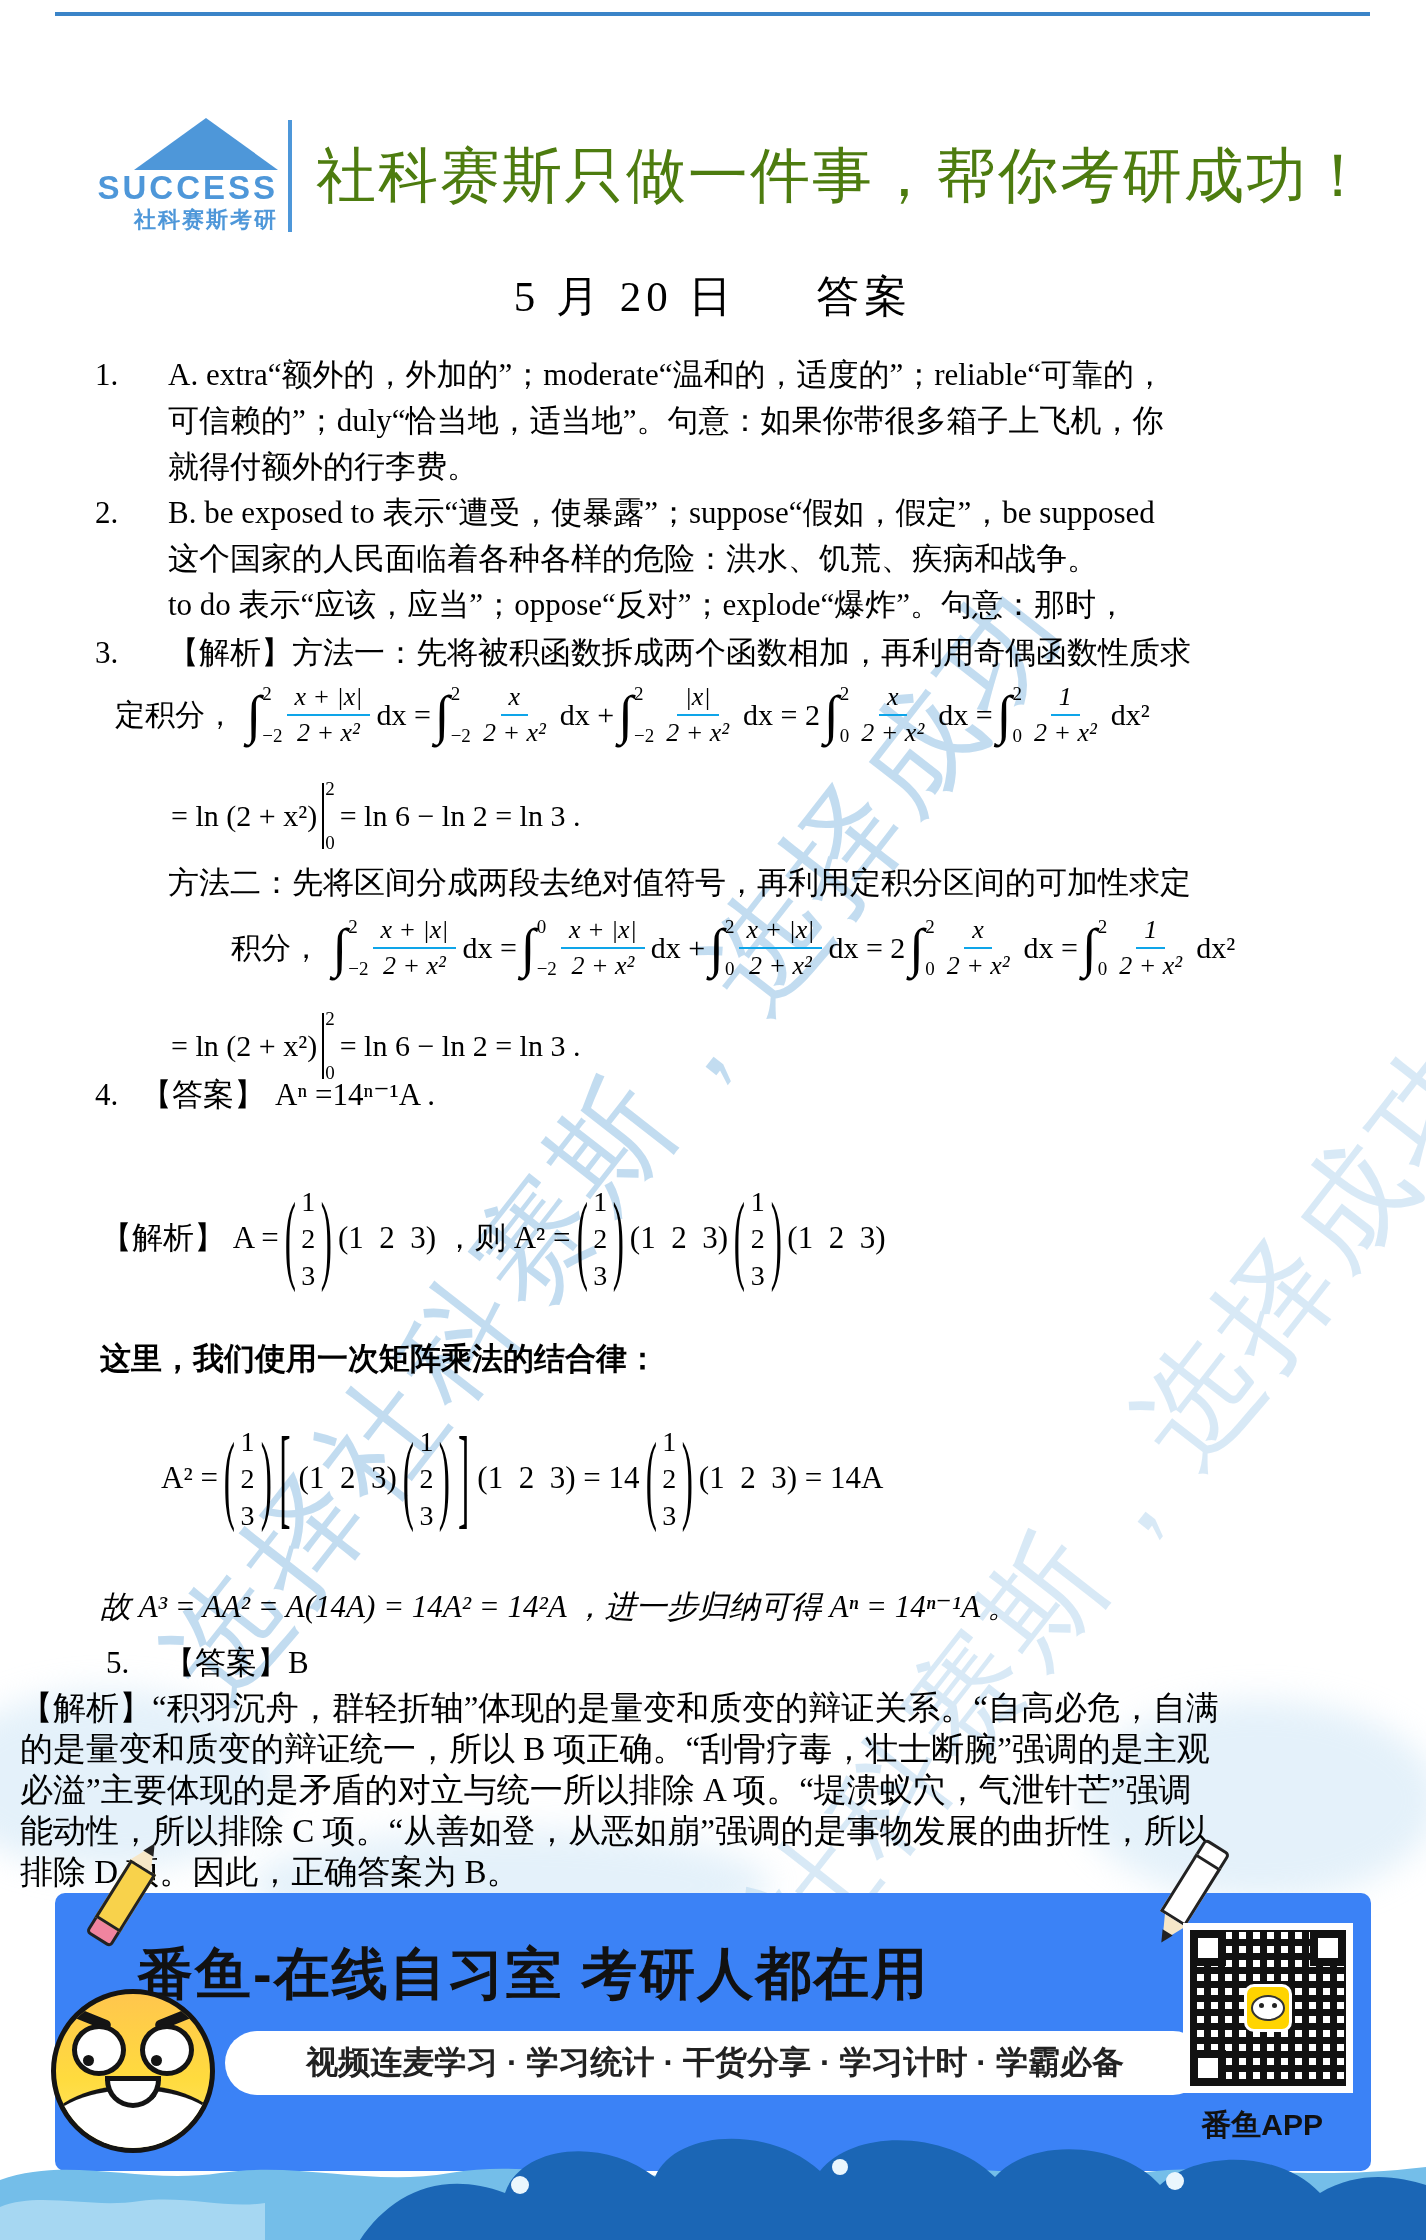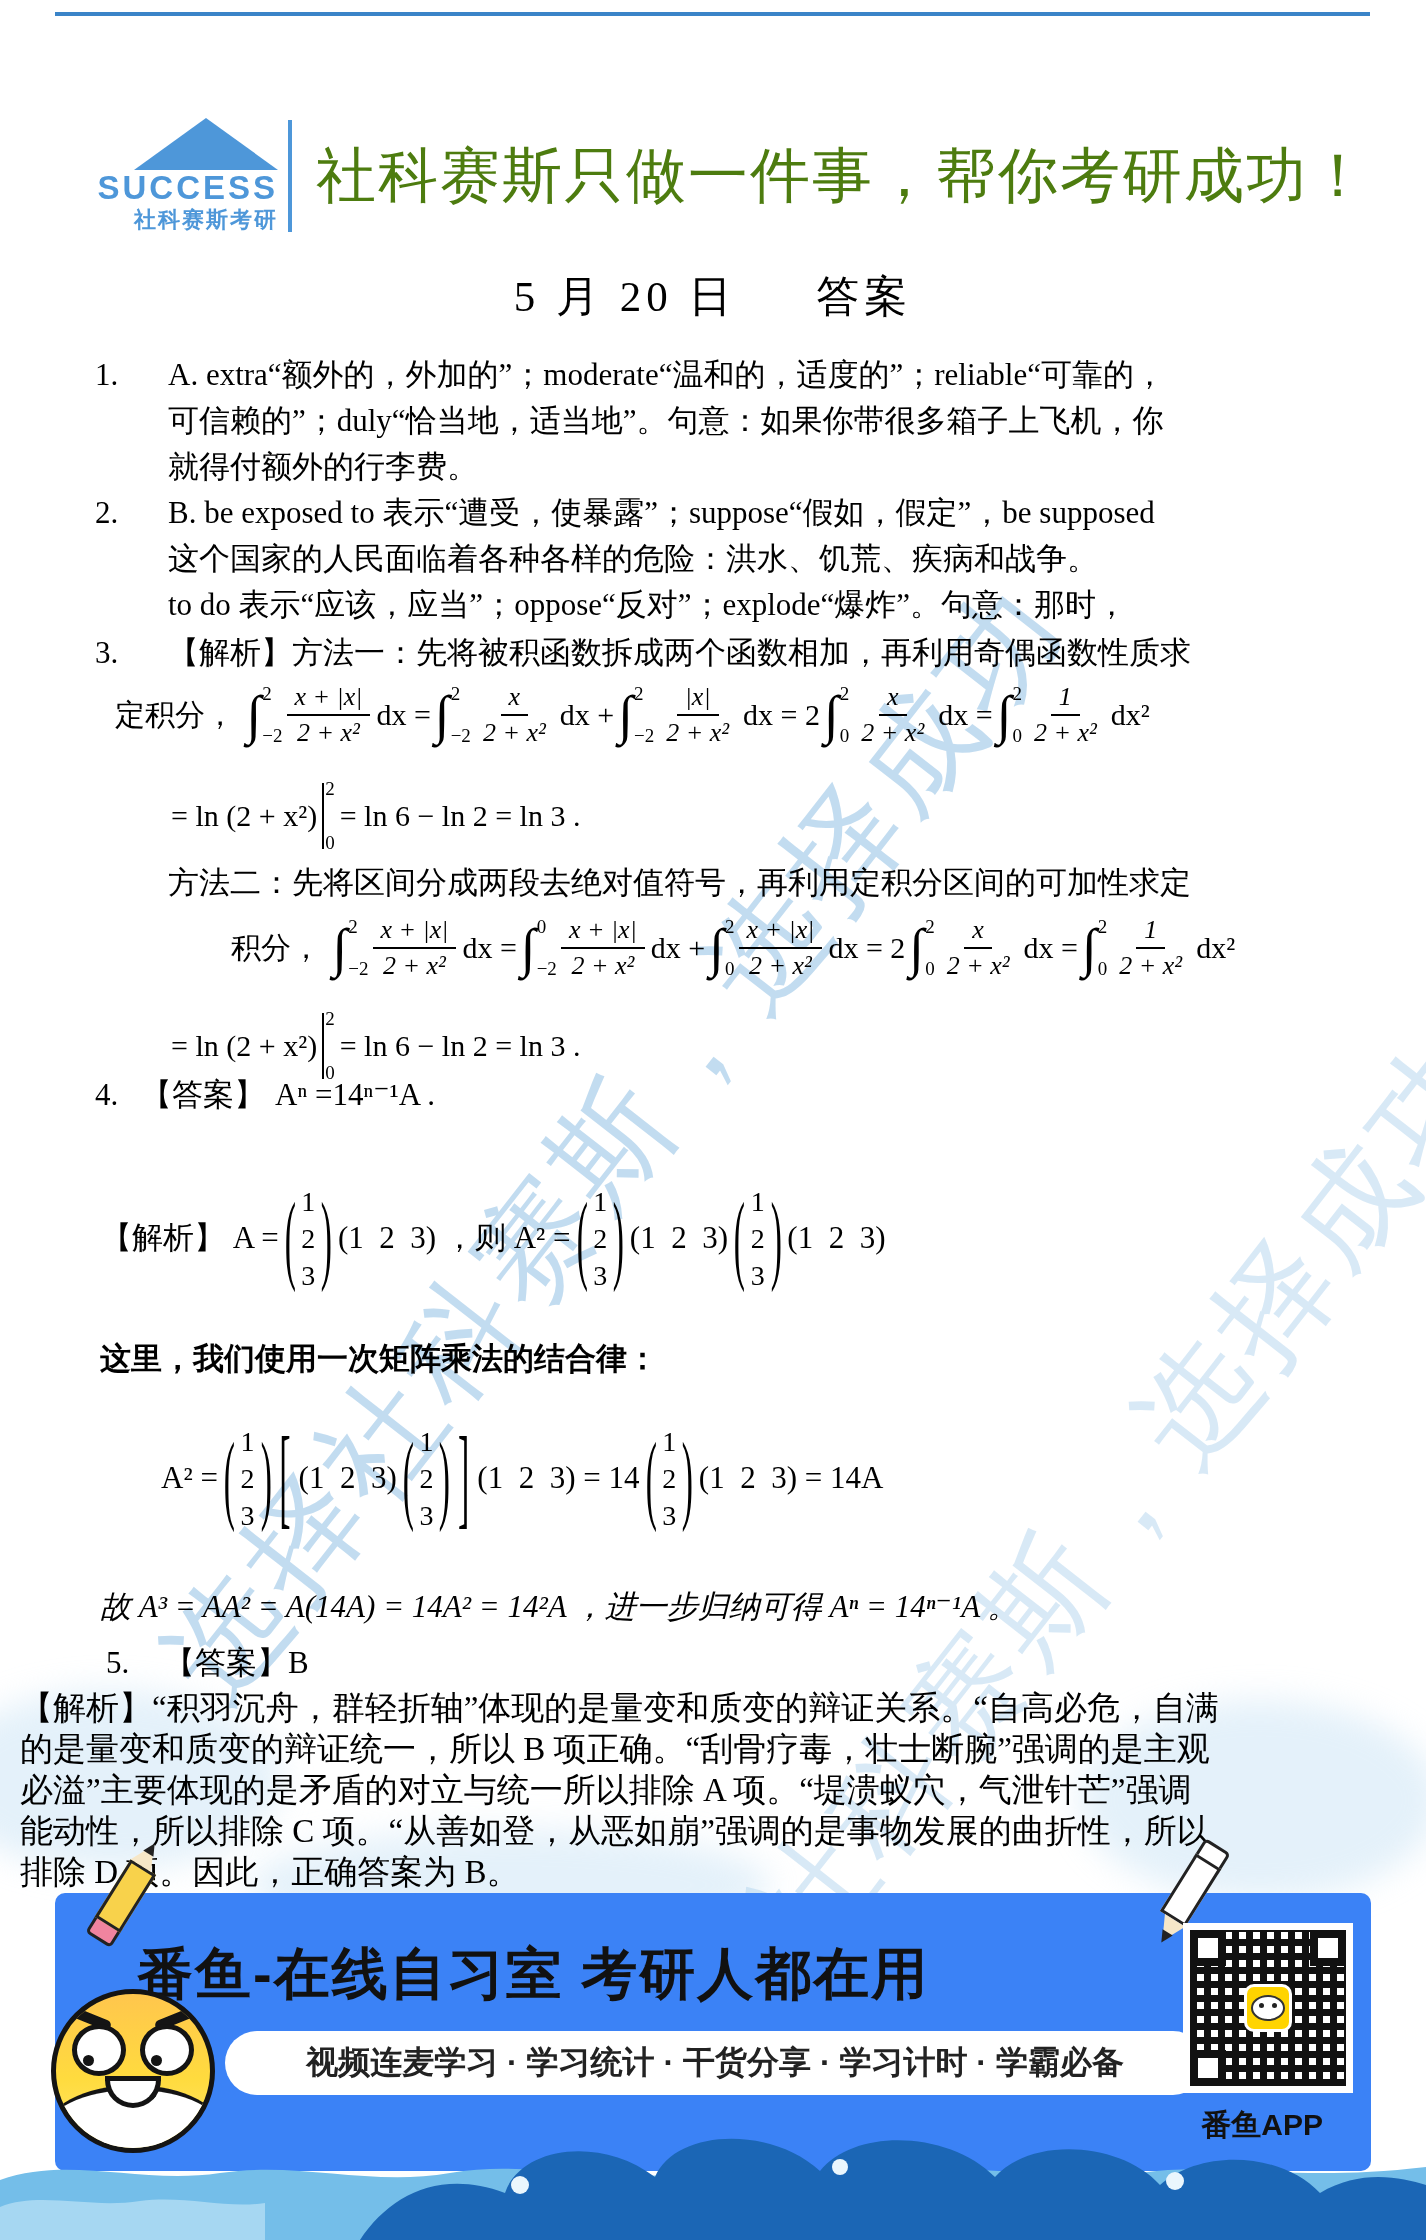--- a/index.html
+++ b/index.html
@@ -23,21 +23,21 @@
   .doc-title .t-label{margin-left:64px;}
   
   .item{position:absolute;display:flex;font-size:31px;line-height:46px;z-index:1;}
   .item .num{width:38px;flex:0 0 38px;margin-right:35px;text-align:left;}
   .item .body{width:1190px;}
   .plain-line{position:absolute;font-size:31px;line-height:46px;z-index:1;white-space:nowrap;}
   
   .math-line{position:absolute;display:flex;align-items:center;font-size:30px;z-index:1;white-space:nowrap;}
   .m-txt{white-space:pre;margin:0 3px;}
   .m-frac{display:inline-flex;flex-direction:column;align-items:center;margin:0 3px;}
-  .m-num{padding:0 8px;border-bottom:2px solid #000000;font-size:26px;line-height:34px;font-style:italic;}
+  .m-num{padding:0 8px;border-bottom:2px solid #0ea5e9;font-size:26px;line-height:34px;font-style:italic;}
   .m-den{padding:0 8px;font-size:26px;line-height:34px;font-style:italic;}
   .m-int{display:inline-flex;align-items:center;margin:0 1px;}
   .m-int-sign{font-size:54px;line-height:54px;font-style:italic;}
   .m-lims{display:inline-flex;flex-direction:column;height:62px;font-size:19px;line-height:20px;margin-left:1px;font-style:normal;}
   .m-hi{align-self:flex-start;}
   .m-lo{align-self:flex-start;margin-top:auto;}
   .m-bar{display:inline-flex;align-items:center;margin:0 2px;}
   .m-bar-line{display:inline-block;width:2px;height:66px;background:#000;}
   .m-bar .m-lims{height:74px;}
   .m-col{display:inline-flex;align-items:center;margin:0 2px;}

